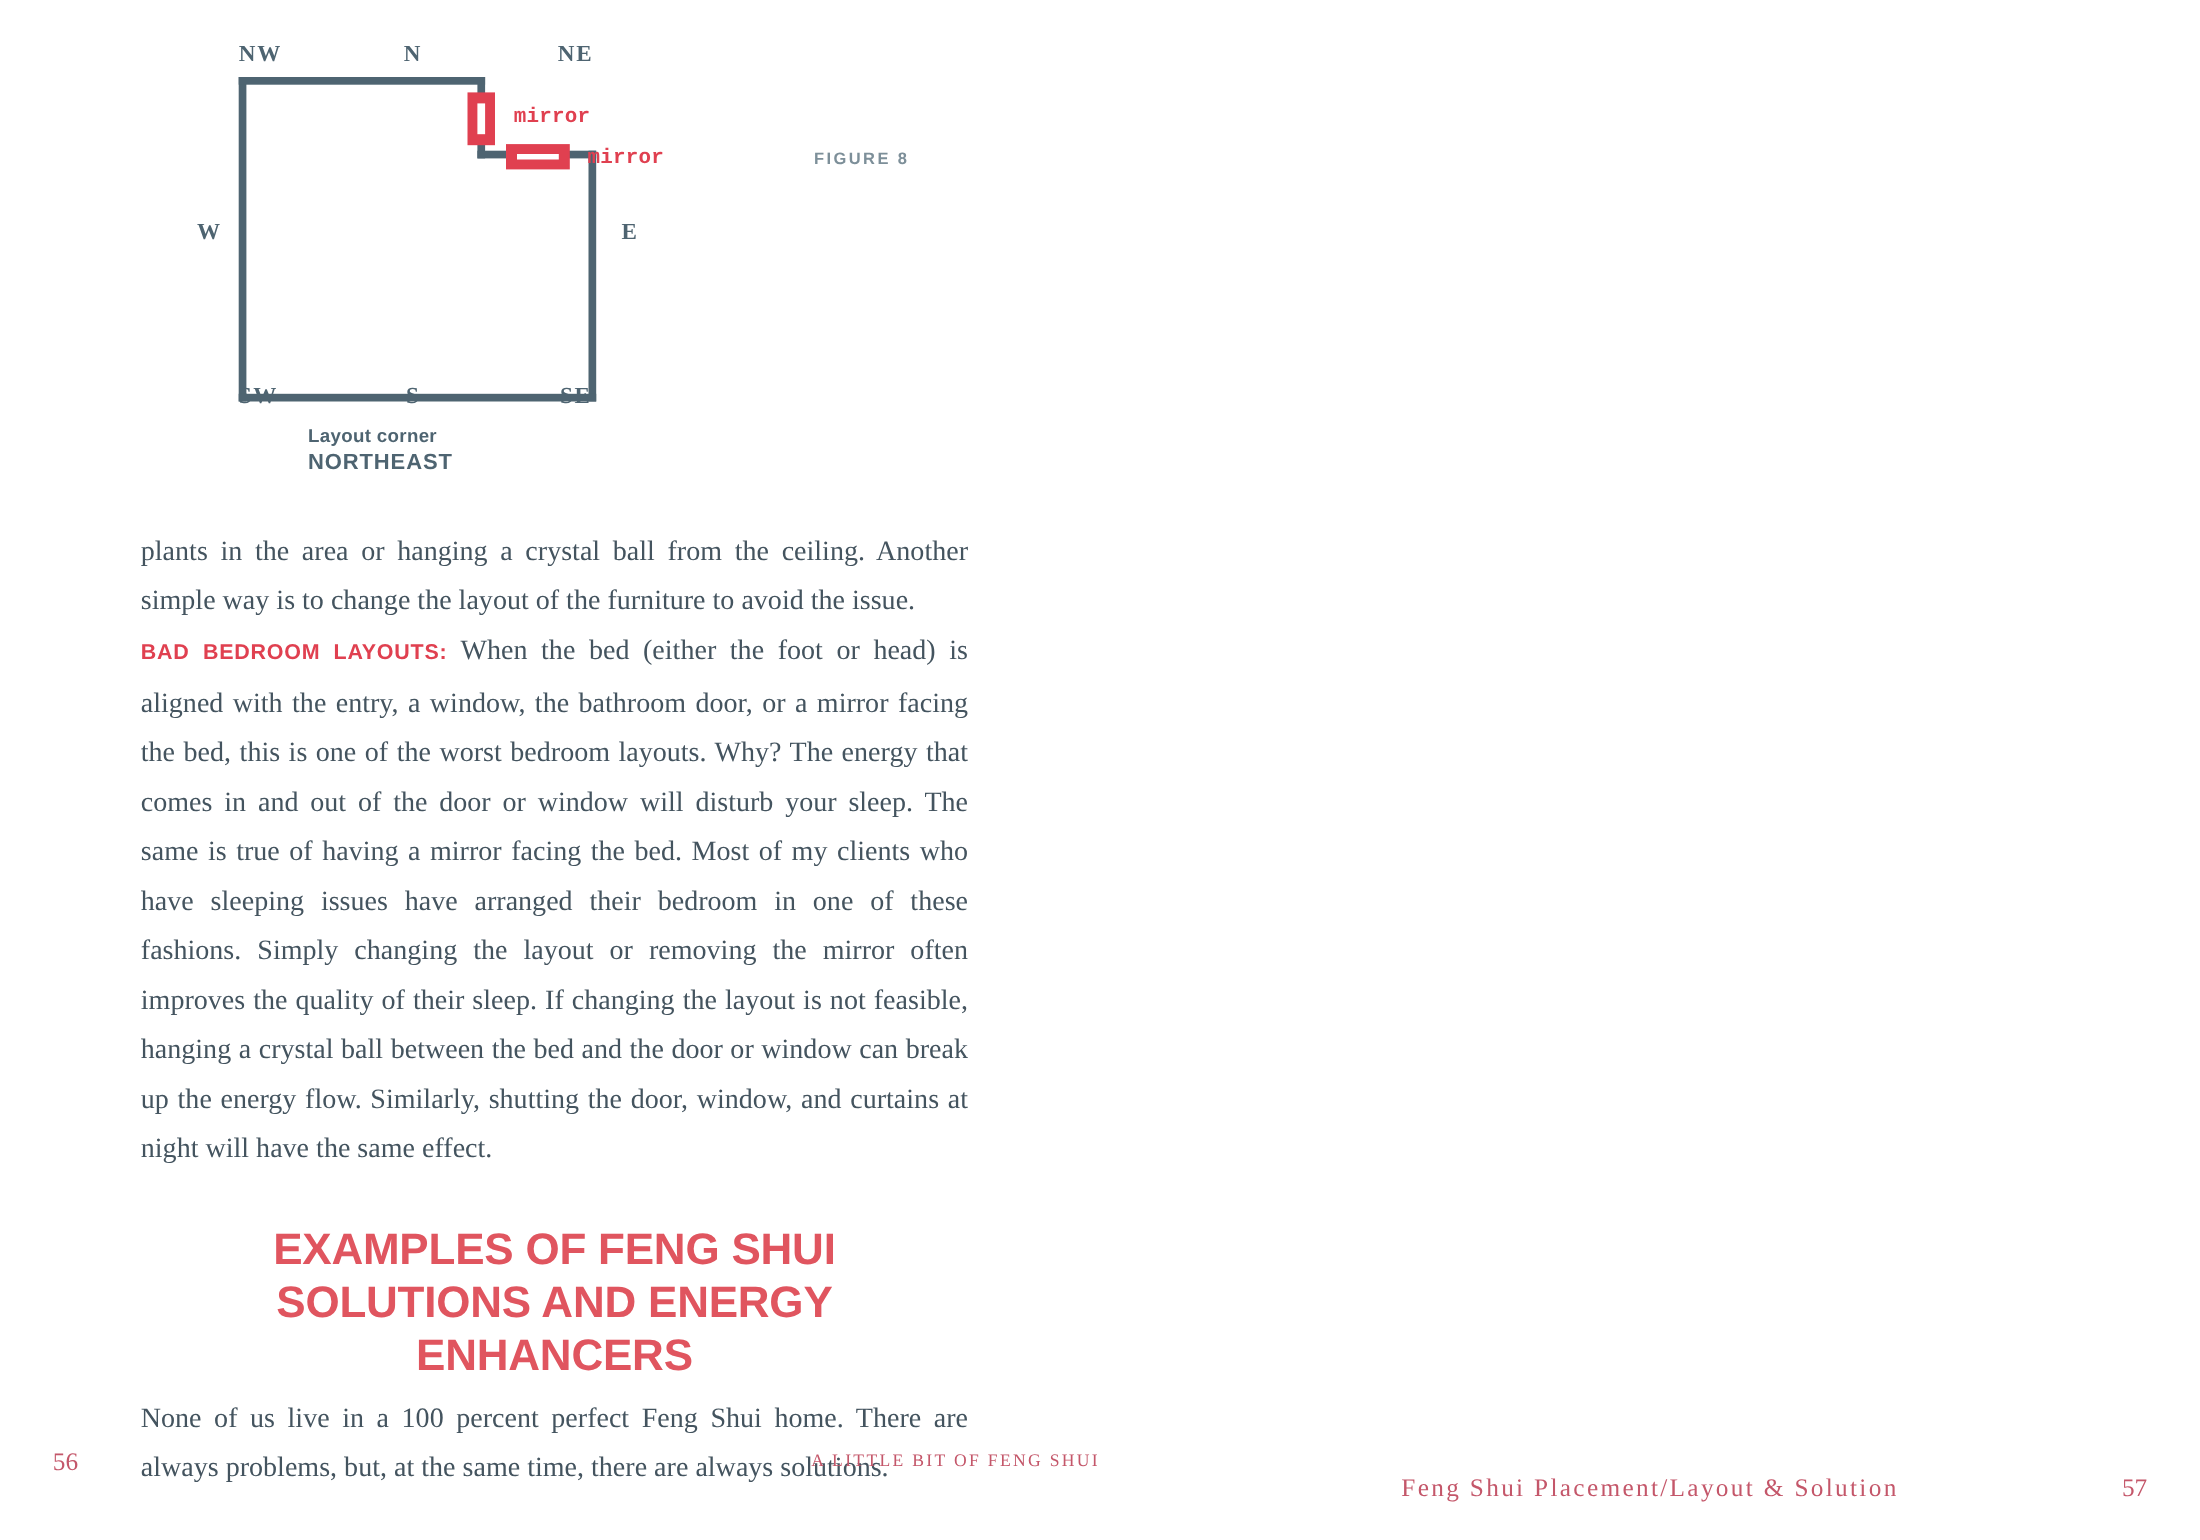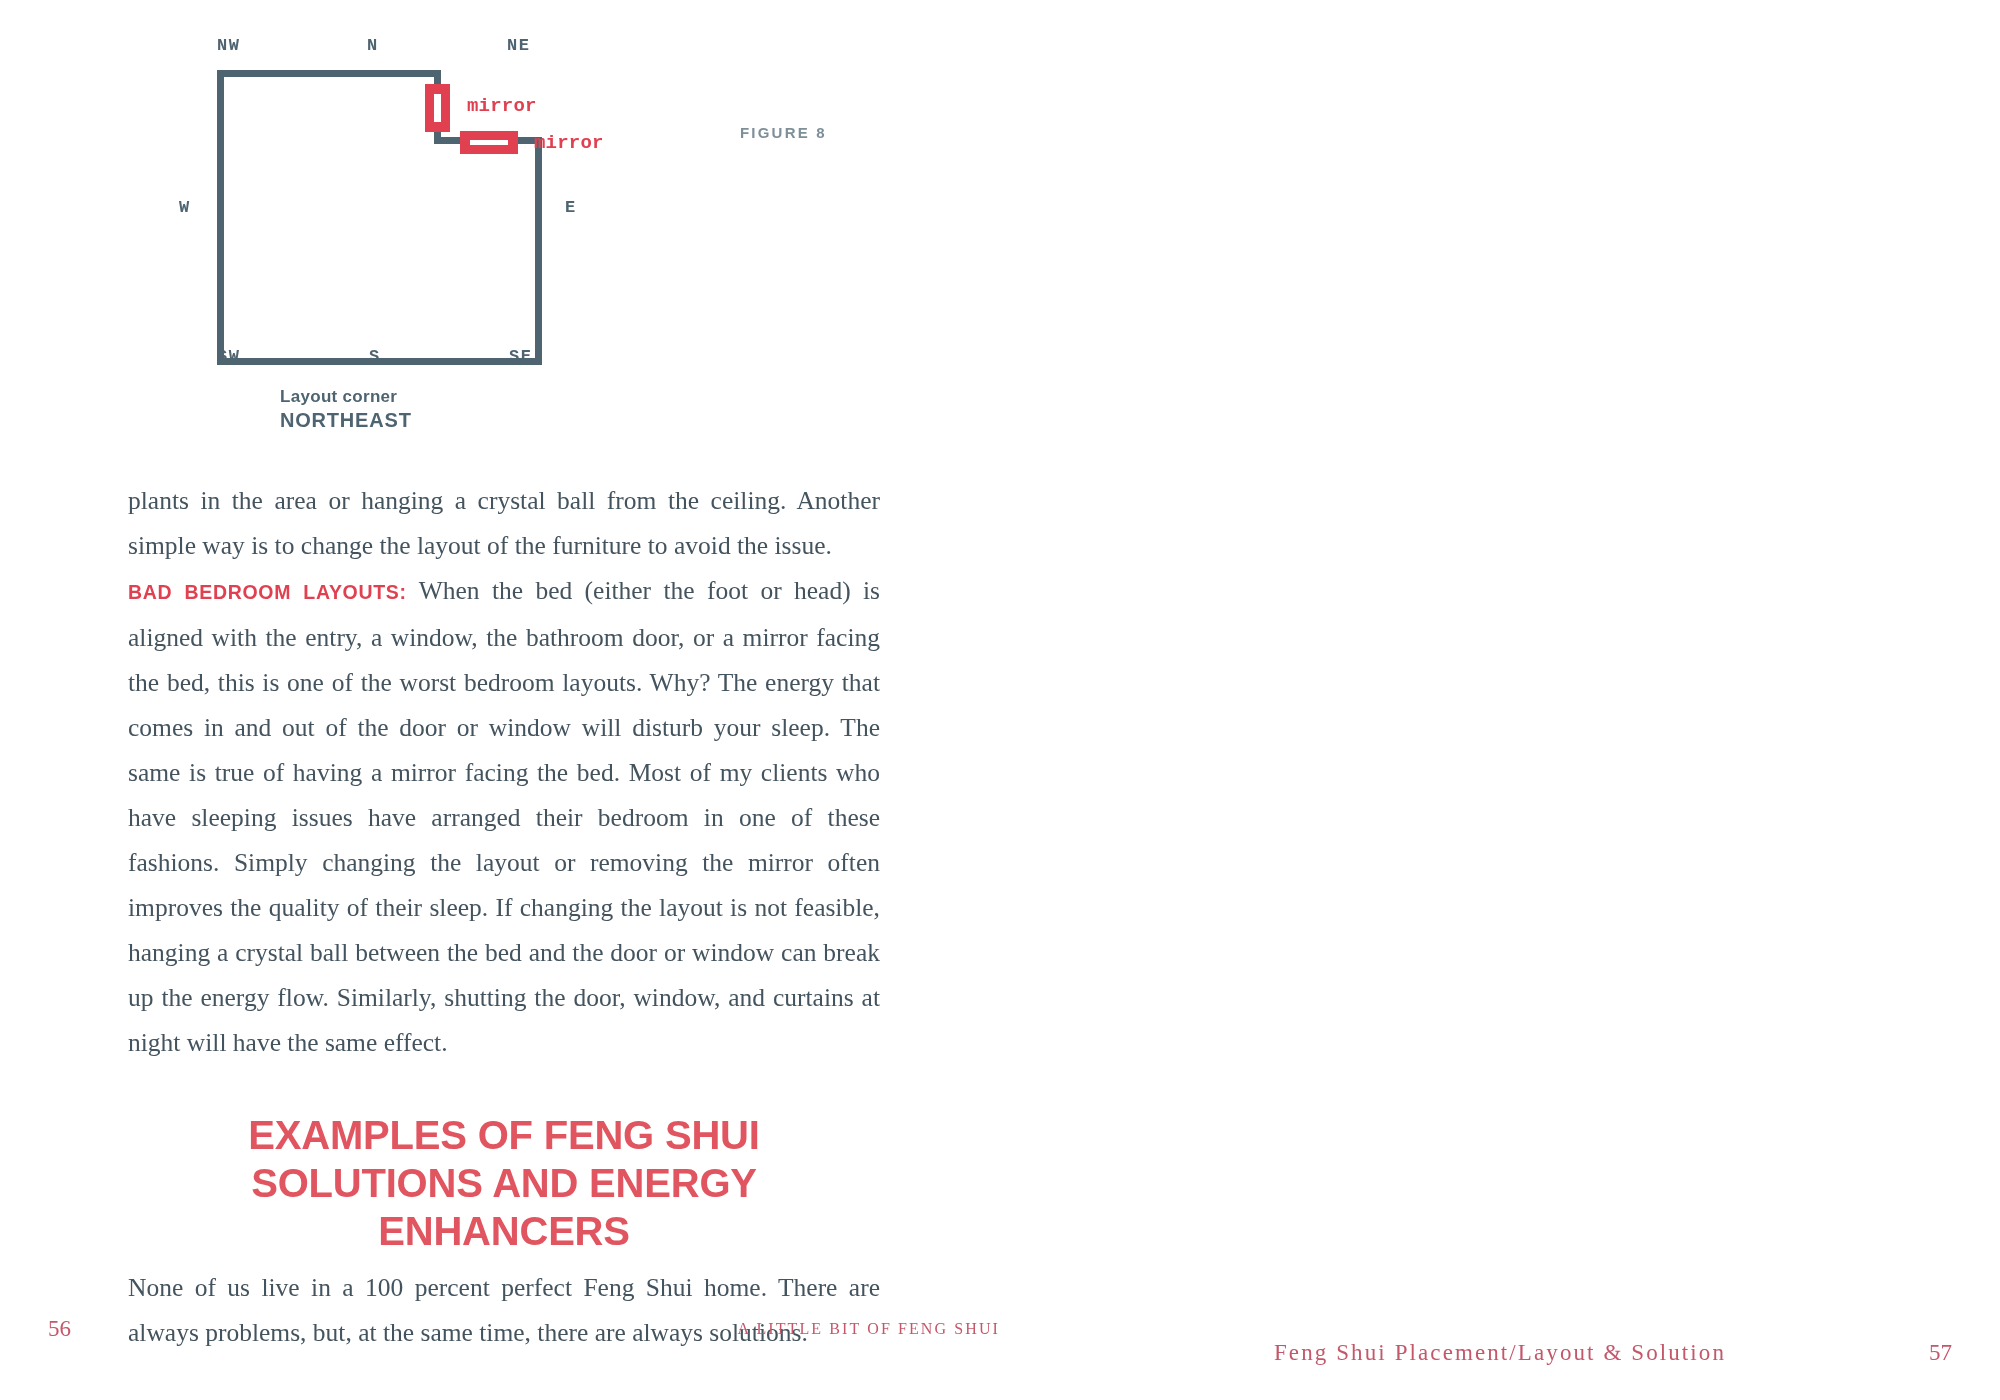--- a/index.html
+++ b/index.html
@@ -36,42 +36,42 @@
   .figure-block {
     position: absolute;
     left: 120px;
     top: 48px;
     width: 760px;
     height: 400px;
   }
   .figure-label {
     position: absolute;
     left: 620px;
-    top: 76px;
+    top: 88px;
     font-family: "Liberation Sans", sans-serif;
     font-size: 15px;
     font-weight: 700;
     letter-spacing: 2.2px;
     color: #7d8f99;
   }
 
   .plan {
     position: absolute;
     left: 97px;
     top: 22px;
     width: 325px;
     height: 295px;
   }
 
   
   .dir {
     position: absolute;
-    font-family: Liberation Mono, monospace;
-    font-weight: 700;
-    font-size: 17px;
+    font-family: Liberation Serif, serif;
+    font-weight: 700;
+    font-size: 21px;
     letter-spacing: 1.6px;
     color: #4e6471;
     white-space: nowrap;
   }
   .dir-nw { left: 0px;   top: -34px; }
   .dir-n  { left: 150px; top: -34px; }
   .dir-ne { left: 290px; top: -34px; }
   .dir-w  { left: -38px; top: 128px; }
   .dir-e  { left: 348px; top: 128px; }
   .dir-sw { left: 0px;   top: 277px; }

